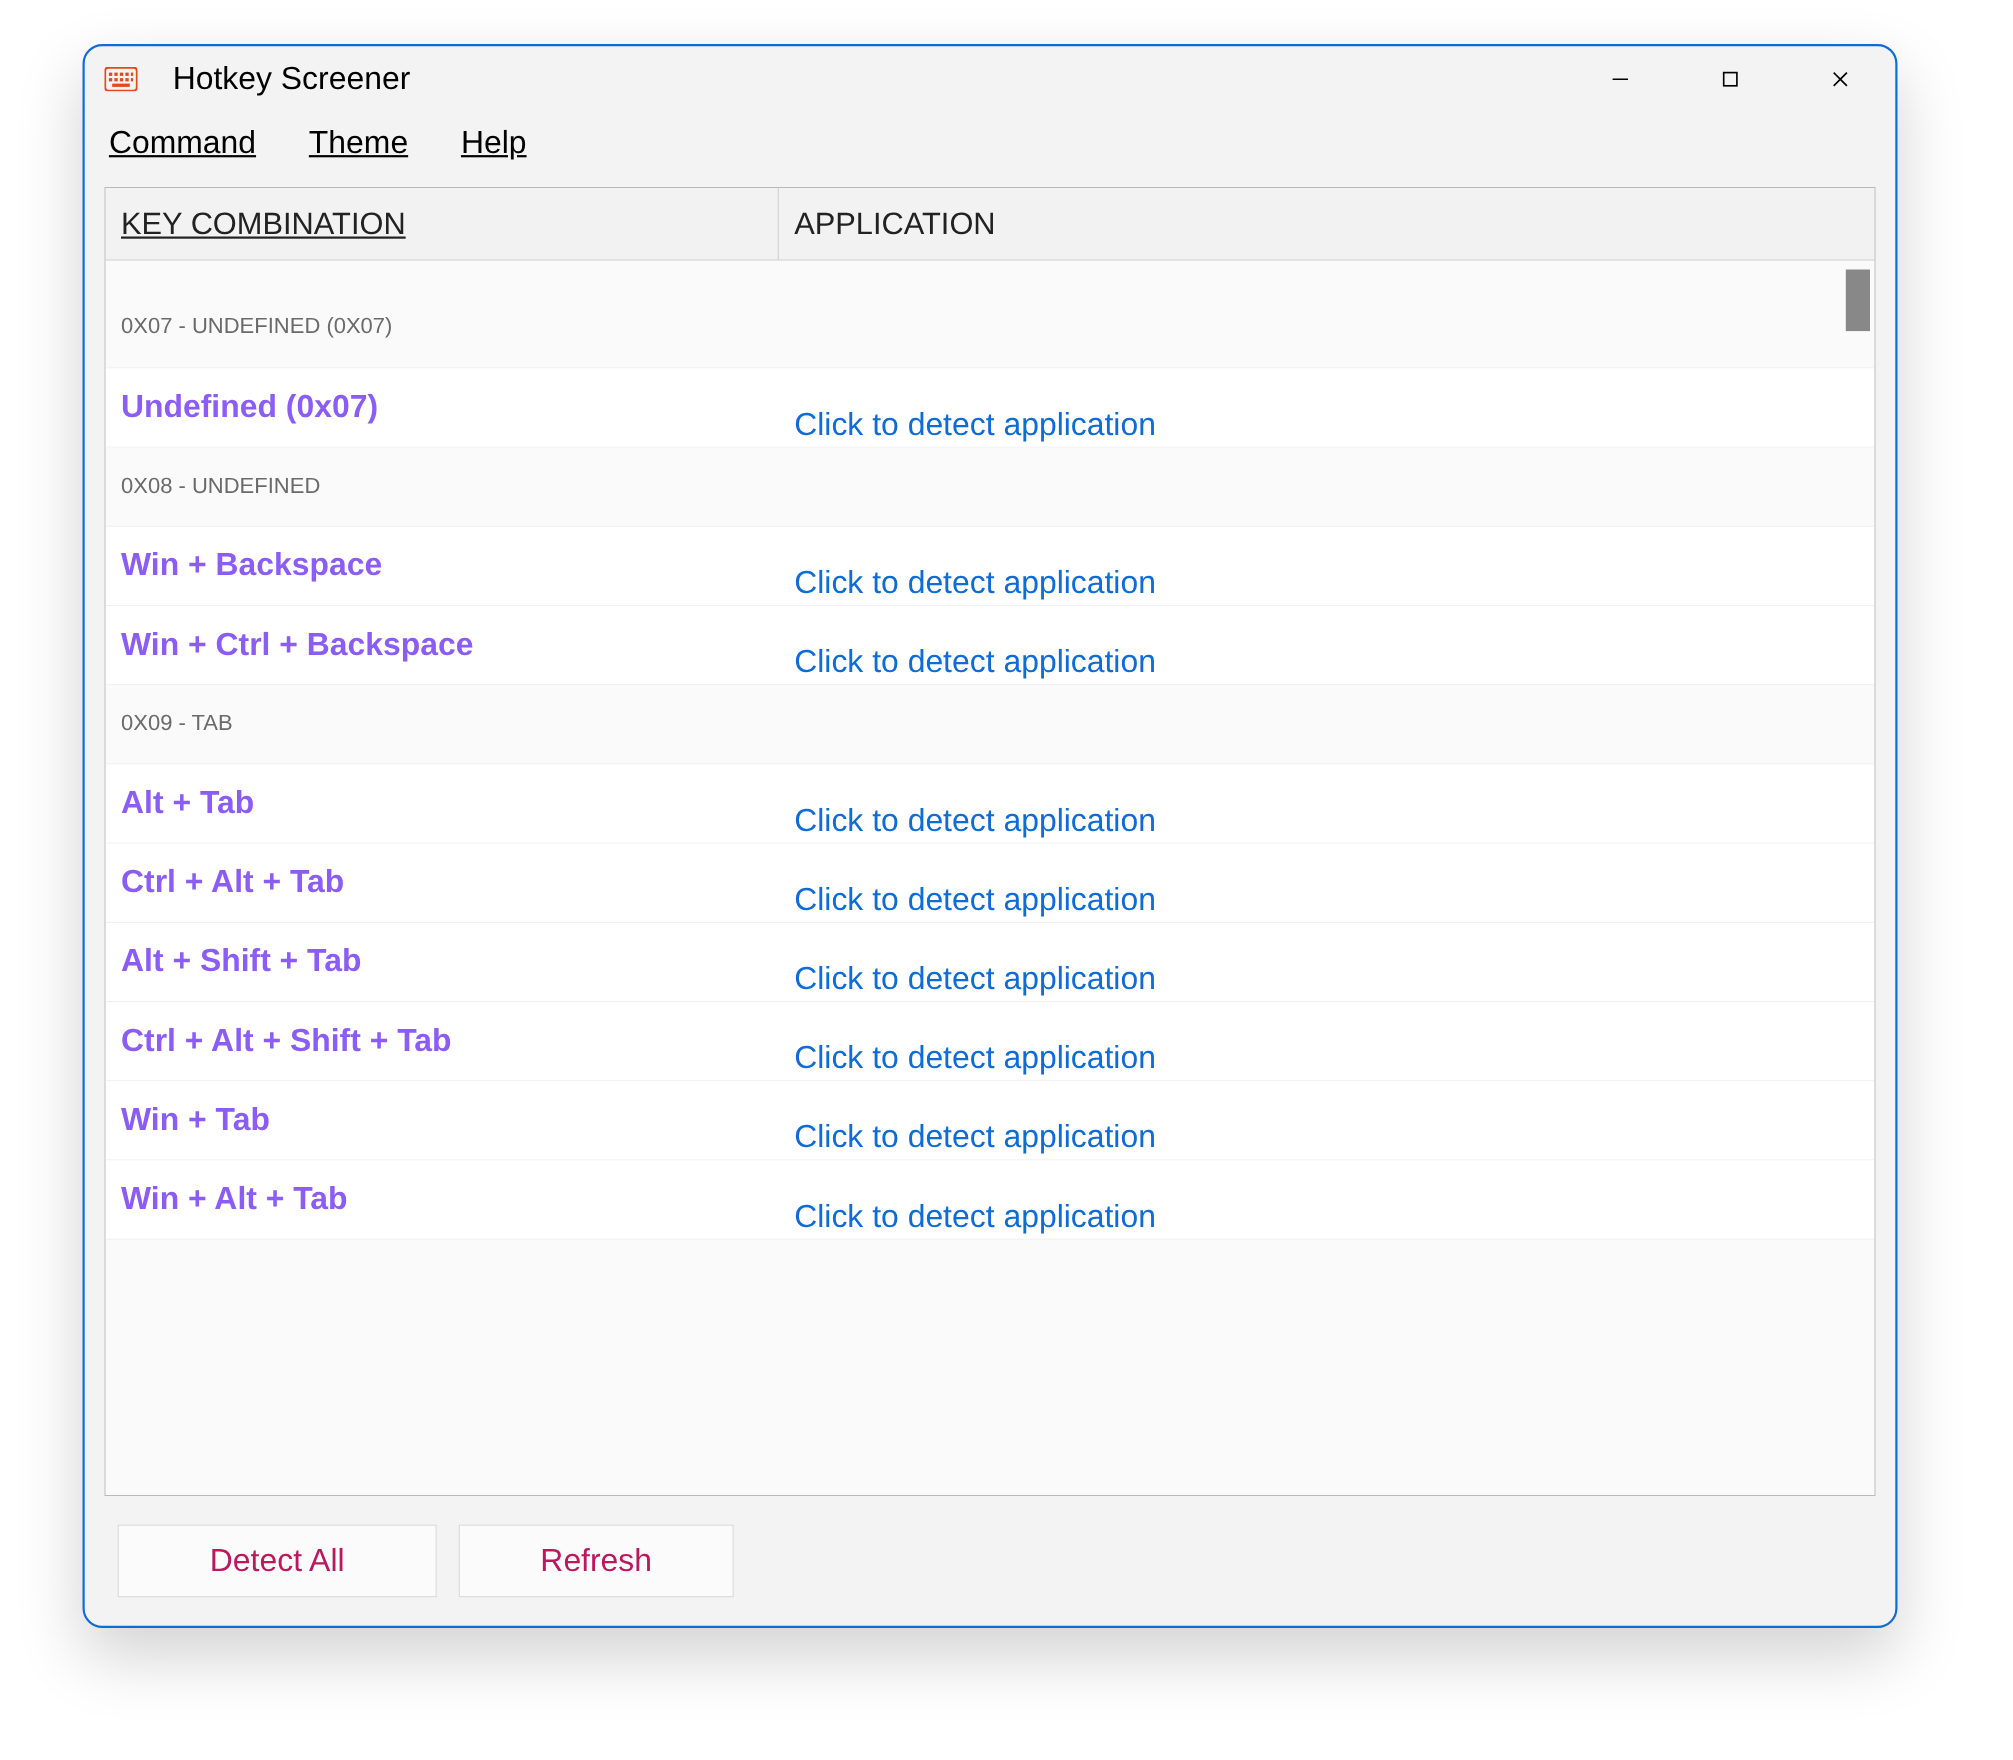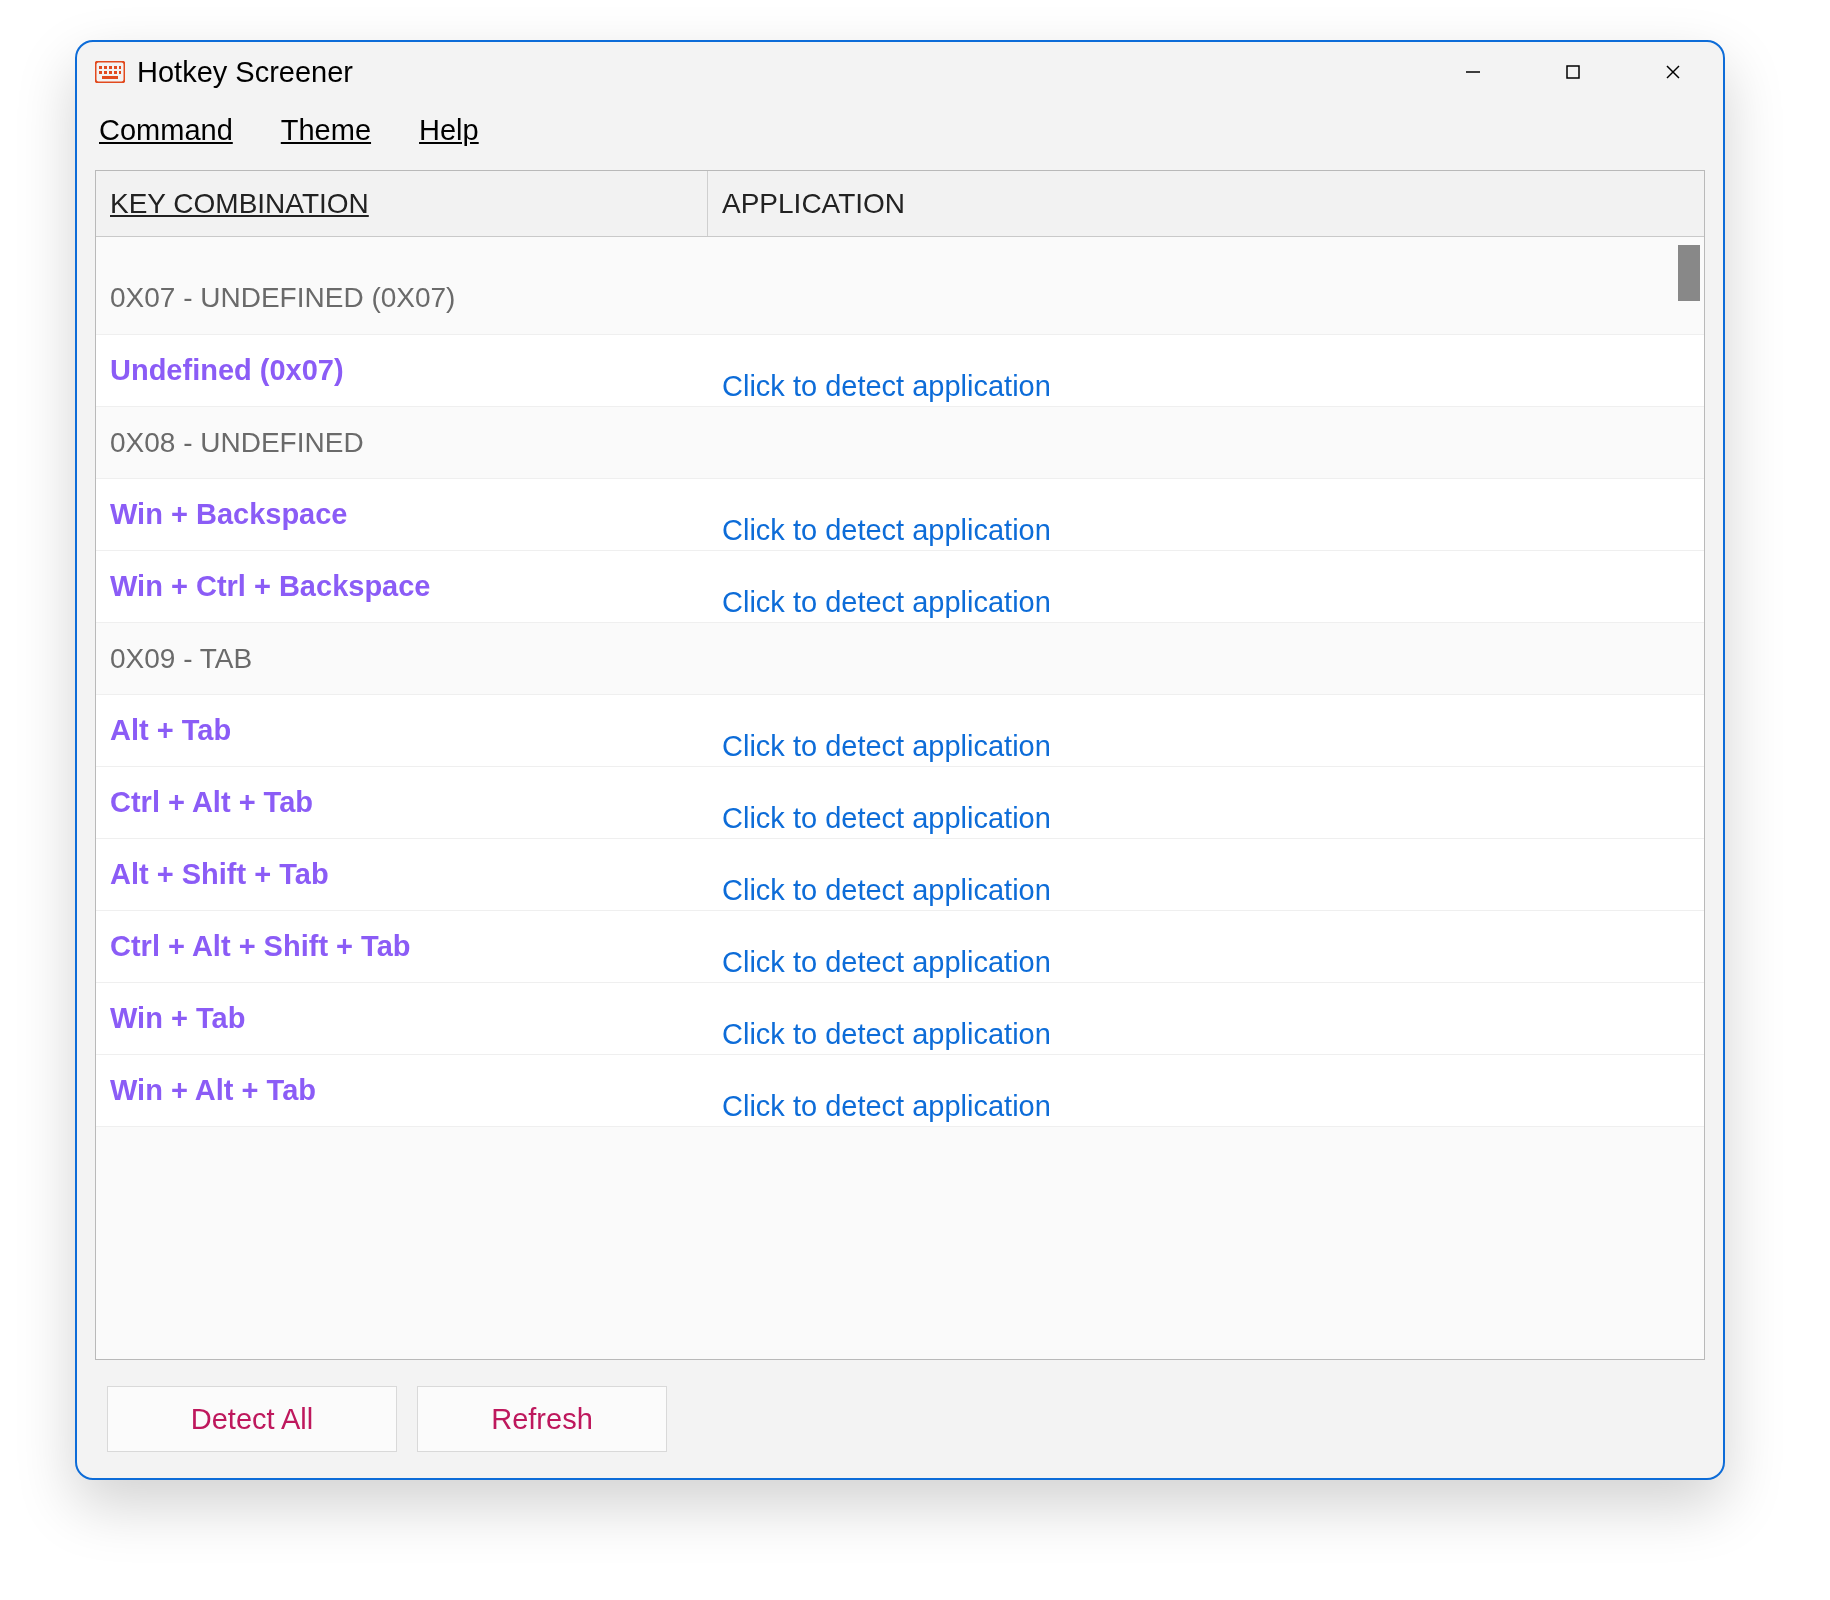--- a/index.html
+++ b/index.html
@@ -42,21 +42,21 @@
     display: flex;
     align-items: center;
     padding: 0 0 0 18px;
     font-size: 29px;
     color: #000;
   }
   .app-icon {
     display: inline-flex;
     margin-right: 12px;
   }
-  .titlebar .title { line-height: 60px; }
+  .titlebar .title { line-height: 60px; margin-left: 20px; }
   .win-controls {
     margin-left: auto;
     display: flex;
     height: 60px;
   }
   .win-btn {
     width: 100px;
     height: 60px;
     display: flex;
     align-items: center;
@@ -116,21 +116,21 @@
     position: absolute;
     inset: 0;
     overflow: hidden;
   }
 
   .group-header {
     height: 72px;
     display:flex;
     align-items:center;
     padding: 0 14px;
-    font-size: 28px;
+    font-size: 20px;
     color: #6a6a6a;
     background: #fafafa;
     border-bottom: 1px solid #efefef;
   }
   .group-header.first { height: 98px; padding-top: 24px; align-items:center; }
 
   .row {
     height: 72px;
     display:flex;
     align-items:center;

